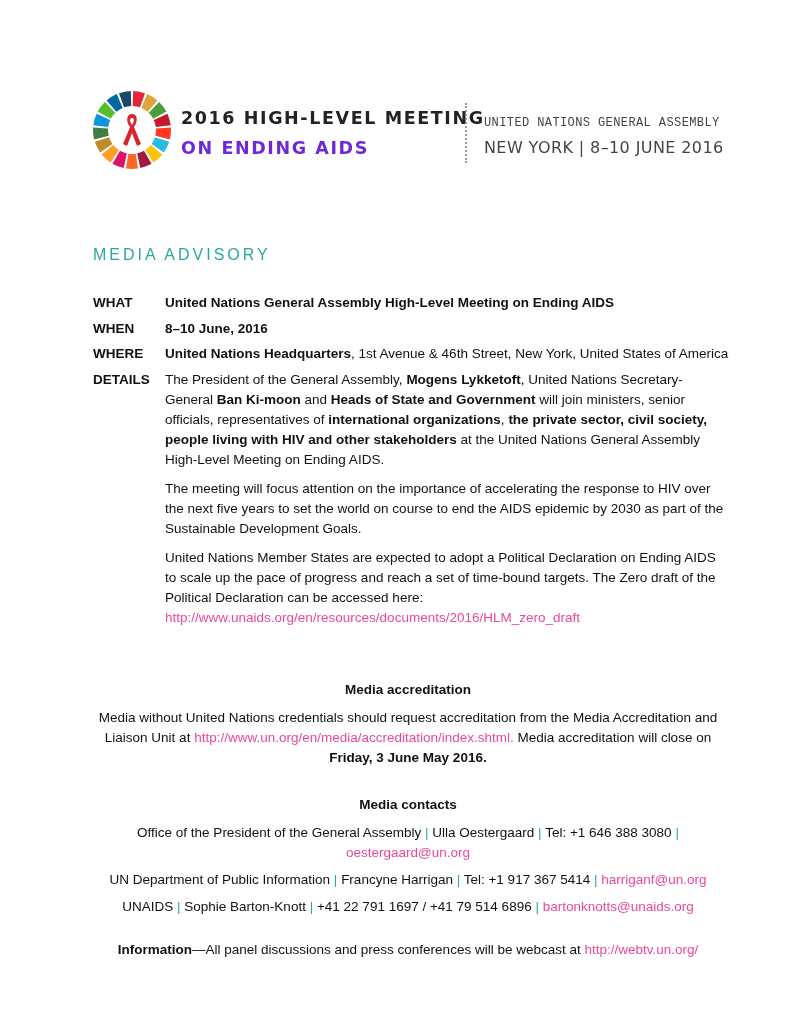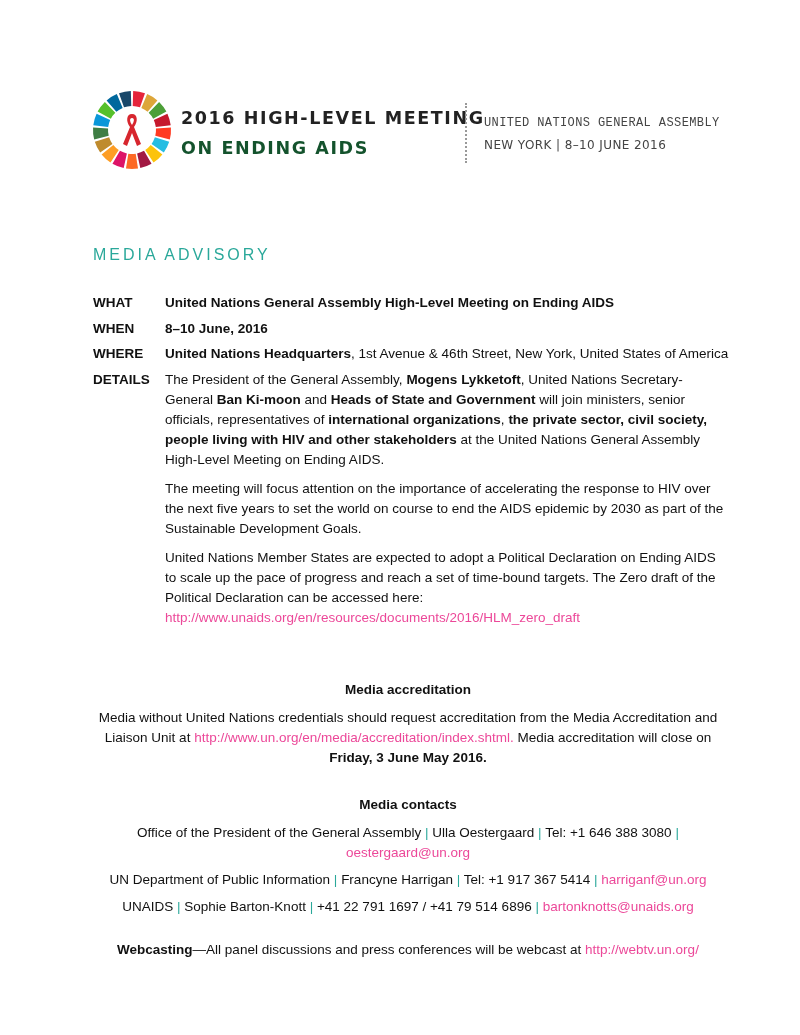--- a/index.html
+++ b/index.html
@@ -2,25 +2,25 @@
 <html><head>
 <meta charset="utf-8">
 <style>
   html, body { margin: 0; padding: 0; background: #ffffff; }
   body { width: 800px; height: 1035px; position: relative; overflow: hidden;
          font-family: "Liberation Sans", sans-serif; color: #111; }
   .logo { position: absolute; left: 92px; top: 90px; width: 80px; height: 80px; }
   .title1 { position: absolute; left: 181px; top: 108px; font-family: "DejaVu Sans", sans-serif;
             font-weight: bold; font-size: 17.5px; letter-spacing: 1.6px; color: #222; white-space: nowrap; }
   .title2 { position: absolute; left: 181px; top: 138px; font-family: "DejaVu Sans", sans-serif;
-            font-weight: bold; font-size: 17.5px; letter-spacing: 1.6px; color: #14532d; white-space: nowrap; }
+            font-weight: bold; font-size: 17.5px; letter-spacing: 1.6px; color: #6d28d9; white-space: nowrap; }
   .vdivider { position: absolute; left: 465px; top: 103px; height: 60px; border-left: 2px dotted #999; }
   .assembly { position: absolute; left: 484px; top: 116px; font-size: 12px; letter-spacing: 0.4px; color: #444;
               font-family: Liberation Mono, monospace; white-space: nowrap; }
-  .location { position: absolute; left: 484px; top: 138px; font-size: 12px; letter-spacing: 0.4px; color: #444;
+  .location { position: absolute; left: 484px; top: 138px; font-size: 16px; letter-spacing: 0.4px; color: #444;
               font-family: "DejaVu Sans", sans-serif; white-space: nowrap; }
   .advisory { position: absolute; left: 93px; top: 246px; font-size: 16px; letter-spacing: 3px;
               color: #2aa89a; white-space: nowrap; text-align: right; }
   .row { position: absolute; left: 93px; font-size: 13.5px; line-height: 20px; }
   .row .lbl { position: absolute; left: 0; top: 0; width: 70px; font-weight: bold; white-space: nowrap; }
   .row .val { position: absolute; left: 72px; top: 0; width: 560px; }
   .b { font-weight: bold; }
   .link { color: #ec4899; }
   .sep { color: #2aa89a; }
   .para { margin: 0 0 9px 0; }
@@ -91,14 +91,14 @@
 </div>
 
 <div class="section" style="top:795px;">
   <p class="sect-head">Media contacts</p>
   <p><span>Office of the President of the General Assembly</span> <span class="sep">|</span> <span>Ulla Oestergaard</span> <span class="sep">|</span> <span>Tel: +1 646 388 3080</span> <span class="sep">|</span><br><a class="link">oestergaard@un.org</a></p>
   <p><span>UN Department of Public Information</span> <span class="sep">|</span> <span>Francyne Harrigan</span> <span class="sep">|</span> <span>Tel: +1 917 367 5414</span> <span class="sep">|</span> <a class="link">harriganf@un.org</a></p>
   <p><span>UNAIDS</span> <span class="sep">|</span> <span>Sophie Barton-Knott</span> <span class="sep">|</span> <span>+41 22 791 1697 / +41 79 514 6896</span> <span class="sep">|</span> <a class="link">bartonknotts@unaids.org</a></p>
 </div>
 
 <div class="section" style="top:940px;">
-  <p><span class="b">Webcasting</span><span>—All panel discussions and press conferences will be webcast at </span><a class="link">http://webtv.un.org/</a></p>
+  <p><span class="b">Information</span><span>—All panel discussions and press conferences will be webcast at </span><a class="link">http://webtv.un.org/</a></p>
 </div>
 
 </body></html>

